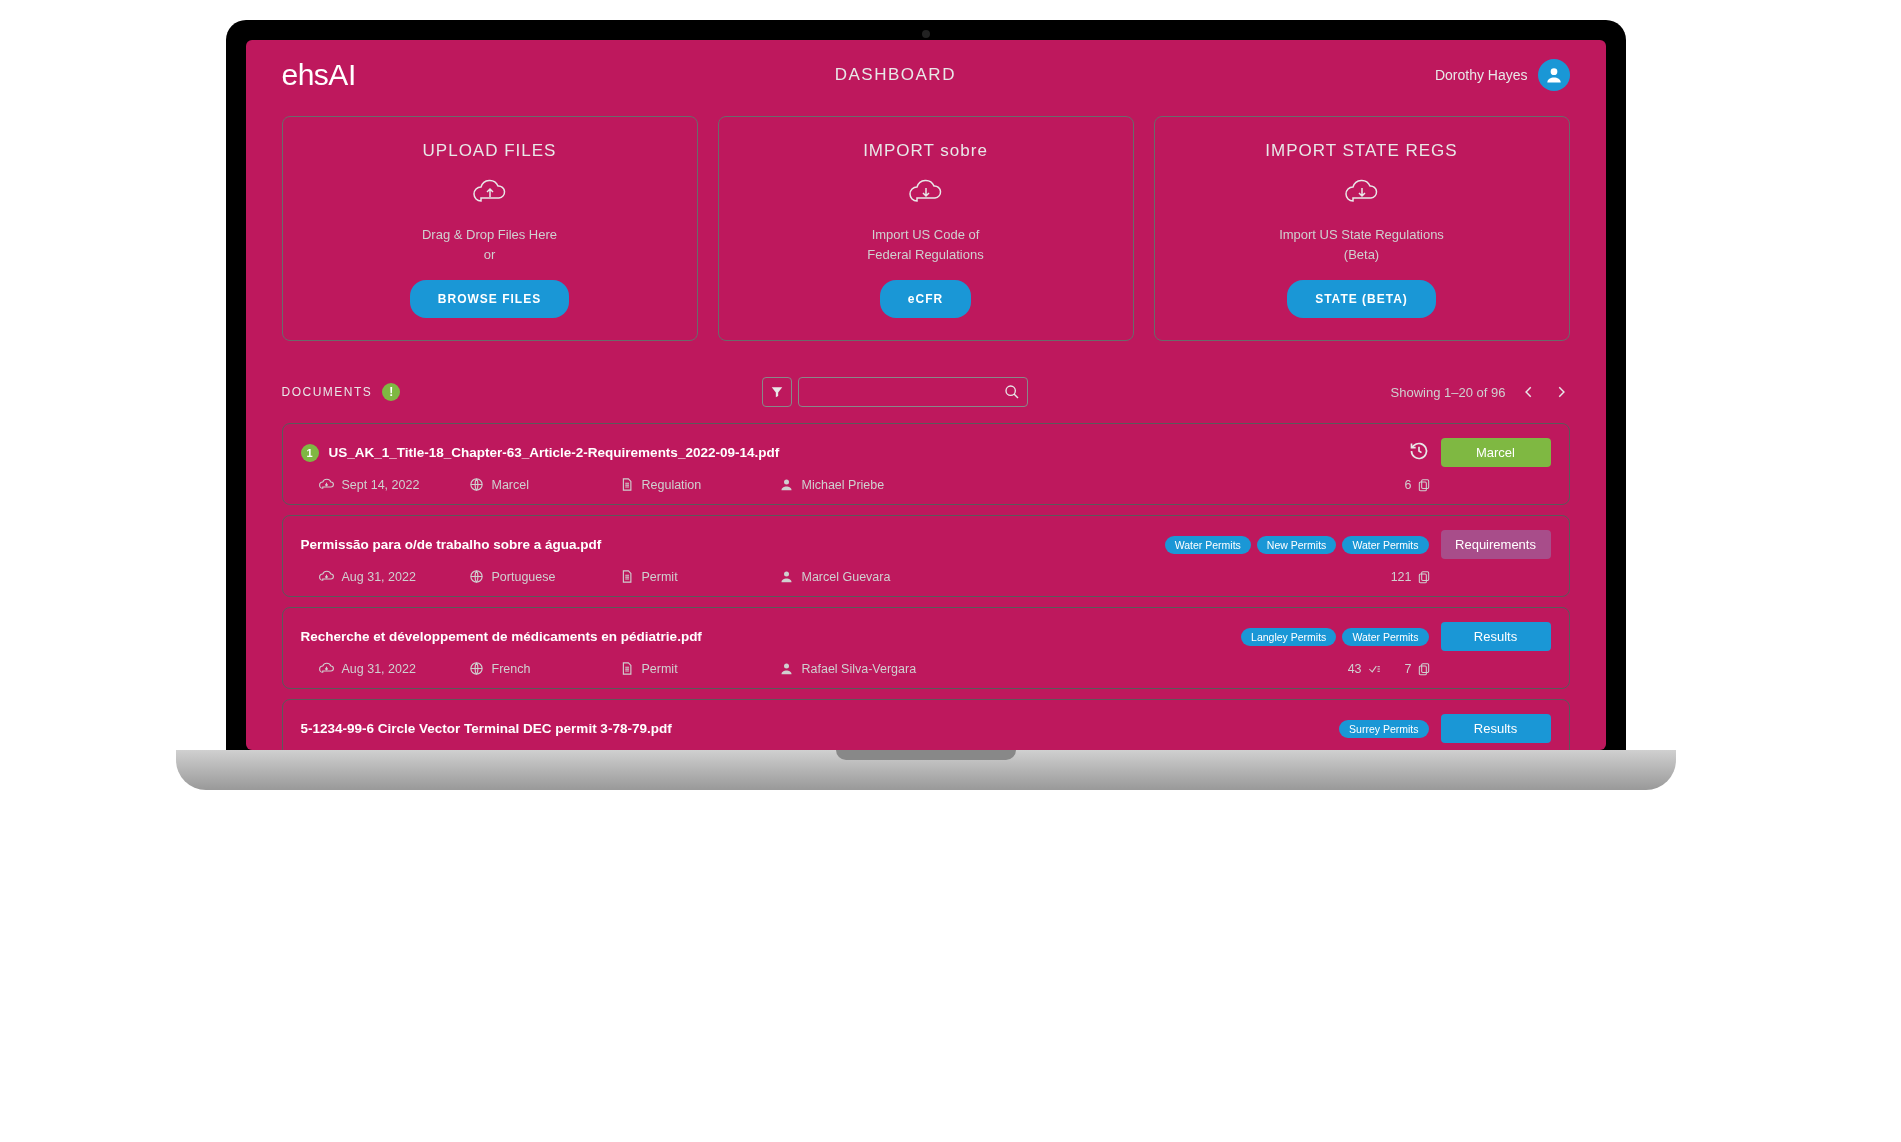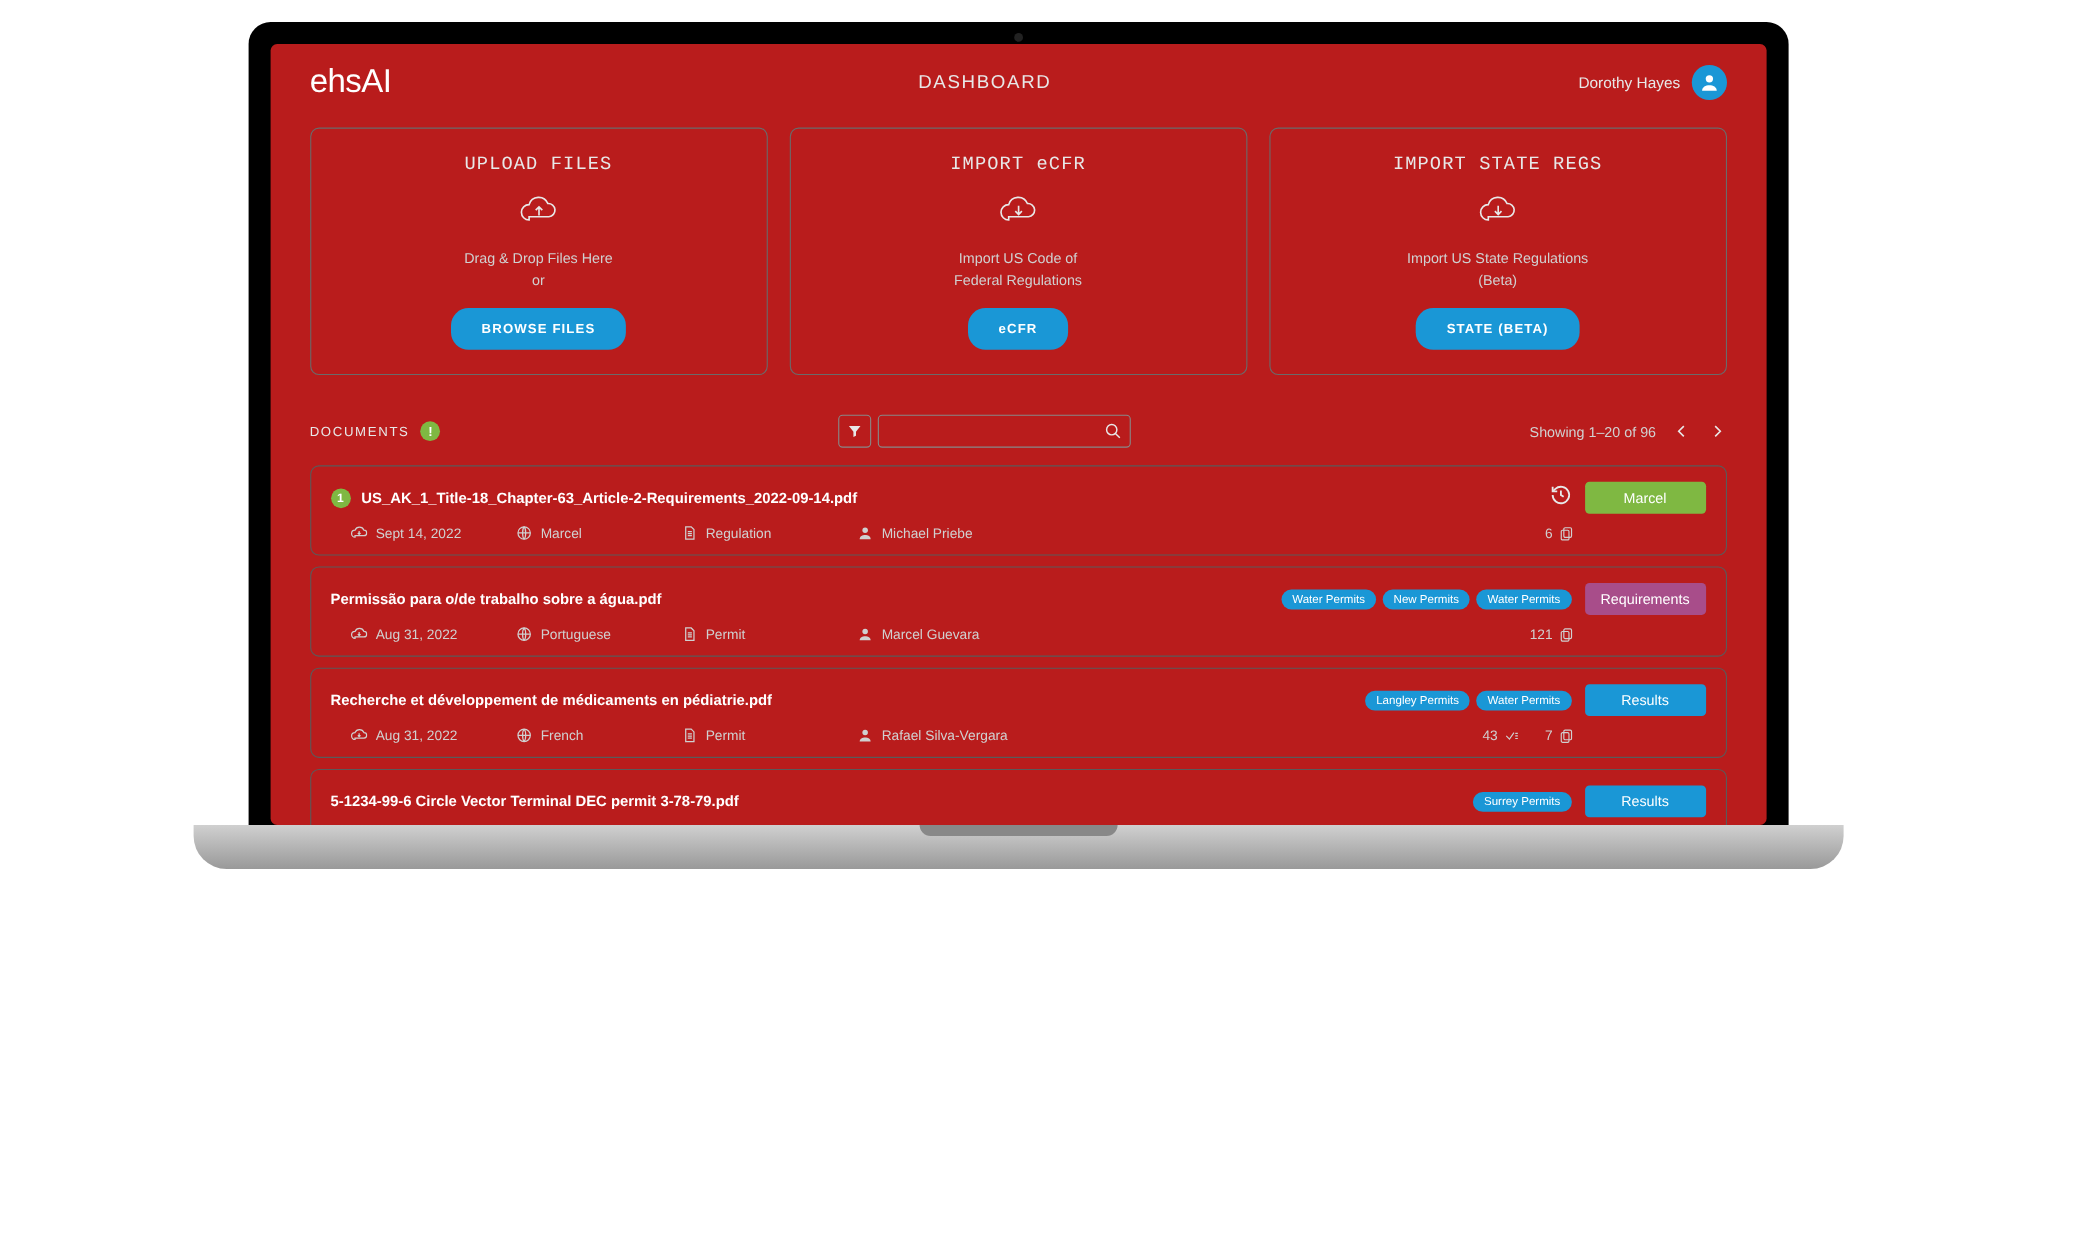--- a/index.html
+++ b/index.html
@@ -41,21 +41,21 @@
     .laptop-base::before {
       content:'';
       position:absolute;
       top:0; left:50%;
       transform:translateX(-50%);
       width:180px; height:10px;
       background:#888;
       border-radius:0 0 10px 10px;
     }
     .screen {
-      background: #b91c1c;
+      background: #be185d;
       border-radius: 6px;
       padding: 0;
       height: 710px;
       overflow: hidden;
       color: #e8e8e8;
     }
     .header {
       display: flex;
       align-items: center;
       justify-content: space-between;
@@ -98,21 +98,20 @@
       border: 1px solid #6a6a6a;
       border-radius: 8px;
       padding: 24px 20px 22px 20px;
       text-align: center;
     }
     .card-title {
       font-size: 17px;
       letter-spacing: 1px;
       margin-bottom: 18px;
       color: #e8e8e8;
-      font-family: Liberation Mono, monospace;
     }
     .cloud-icon { margin-bottom: 14px; }
     .cloud-icon svg { width: 36px; height: 28px; stroke: #e8e8e8; fill: none; stroke-width:1.5; }
     .card-text { font-size: 13px; color: #d0d0d0; line-height: 1.5; margin-bottom: 16px; min-height:38px;}
     .btn-primary {
       background: #1a97d6;
       color: #fff;
       border: none;
       padding: 12px 28px;
       font-size: 12px;
@@ -271,21 +270,21 @@
                 </svg>
           </div>
           <div class="card-text">
             <span>Drag &amp; Drop Files Here</span><br>
             <span>or</span>
           </div>
           <button class="btn-primary">BROWSE FILES</button>
         </div>
 
         <div class="card">
-          <div class="card-title">IMPORT eCFR</div>
+          <div class="card-title">IMPORT sobre</div>
           <div class="cloud-icon">
             <svg viewBox="0 0 36 28">
                   <path d="M9 22a7 7 0 0 1 0-14 9 9 0 0 1 17-1 6 6 0 0 1 1 12H9z"></path>
                   <path d="M18 9v8M15 14l3 3 3-3"></path>
                 </svg>
           </div>
           <div class="card-text">
             <span>Import US Code of</span><br>
             <span>Federal Regulations</span>
           </div>

